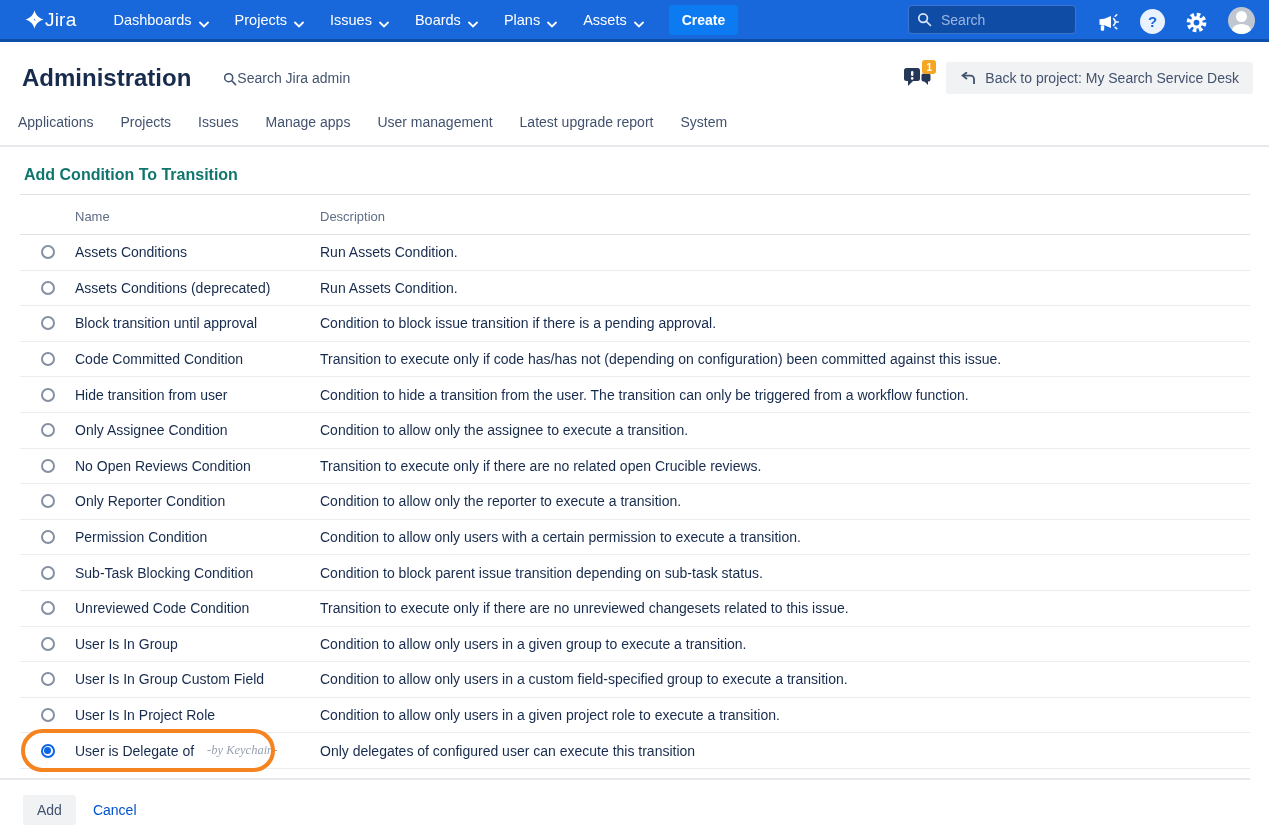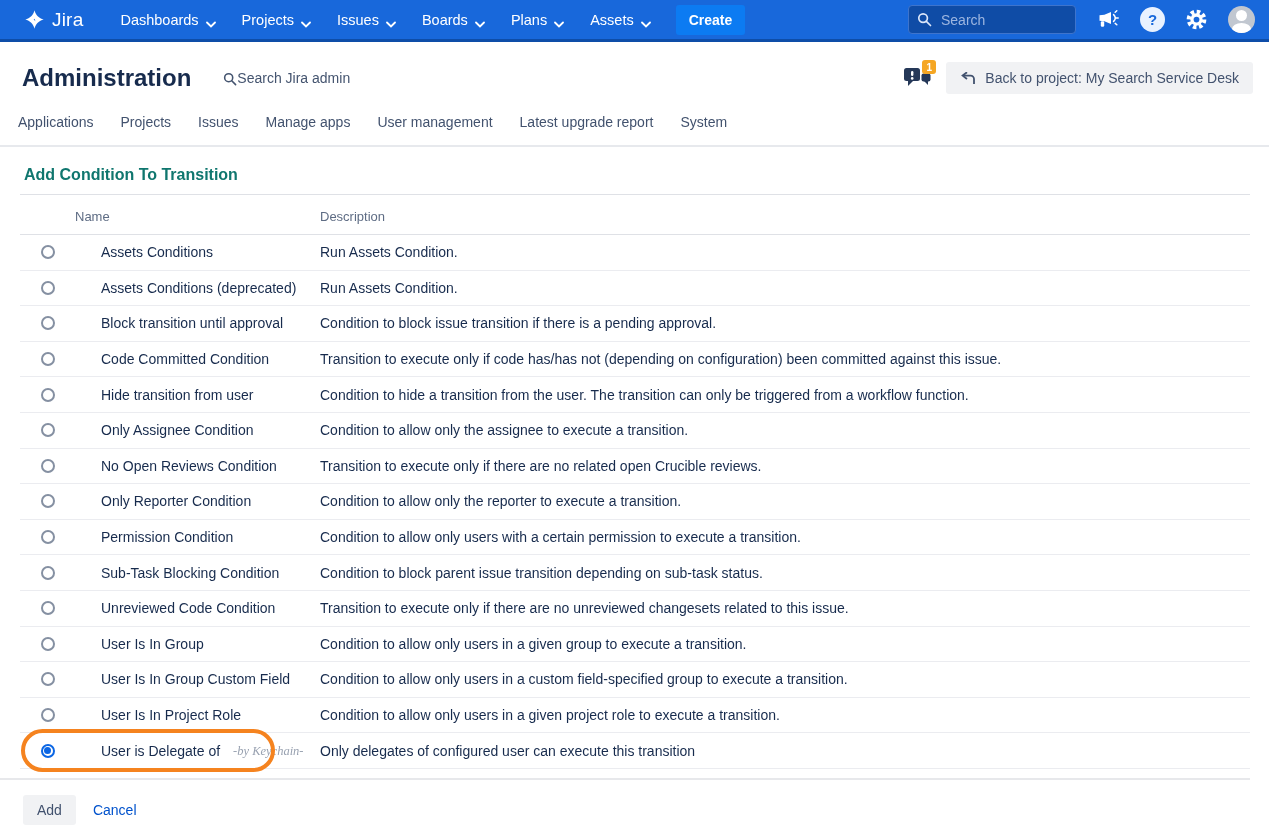--- a/index.html
+++ b/index.html
@@ -2,29 +2,29 @@
 <html><head>
 <meta charset="utf-8">
 <style>
   * { margin:0; padding:0; box-sizing:border-box; }
   html,body { width:1269px; height:832px; background:#fff; overflow:hidden;
               font-family:"Liberation Sans", sans-serif; font-size:14px; color:#172B4D; }
 
   
   .navbar { height:42px; background:#1868DB; border-bottom:3px solid #0E4DA8;
             display:flex; align-items:center; padding:0 14px; }
-  .brand { display:flex; align-items:center; gap:7px; margin:0 26px 0 10px; cursor:pointer; }
+  .brand { display:flex; align-items:center; margin:0 26px 0 10px; cursor:pointer; }
   .brand-text { color:#fff; font-size:19px; font-weight:500; letter-spacing:.2px; }
   .nav-menu { display:flex; align-items:center; gap:4px; }
   .nav-item { display:flex; align-items:flex-end; gap:7px; color:#fff; font-size:14.5px;
               padding:7px 11px; border-radius:3px; cursor:pointer; }
   .create-btn { background:#0C7BF2; color:#fff; border:none; font-family:inherit;
                 font-size:14px; font-weight:600; padding:7px 13px; border-radius:3px;
                 margin-left:14px; cursor:pointer; }
-  .nav-right { margin-left:auto; display:flex; align-items:center; gap:20px;padding-left:12px; }
+  .nav-right { margin-left:auto; display:flex; align-items:flex-end; gap:20px;padding-left:12px; }
   .nav-search-wrap { position:relative; }
   .nav-search { width:168px; height:29px; background:#0F4CA6; border:1px solid #3E74CC;
                 border-radius:4px; color:#E7EEFB; font-family:inherit; font-size:14px;
                 padding:0 8px 0 32px; outline:none; }
   .nav-search::placeholder { color:#9DB6E0; }
   .nav-search-icon { position:absolute; left:9px; top:7px; }
   .icon-btn { display:flex; align-items:center; justify-content:center; cursor:pointer; }
   .help-circle { width:25px; height:25px; border-radius:50%; background:#E9F2FF;
                  color:#1868DB; font-weight:700; font-size:15px;
                  display:flex; align-items:center; justify-content:center; }
@@ -59,21 +59,21 @@
   .section-heading { font-size:16px; font-weight:700; color:#0f766e;
                      padding:0 0 10px 4px; }
 
   
   .cond-table { margin:0 19px 0 20px; }
   .cond-header { display:grid; grid-template-columns:55px 245px 1fr;
                  color:#5E6C84; font-size:13px; padding:14px 0 10px;
                  border-bottom:1px solid #DFE1E6; }
   .cond-row { display:grid; grid-template-columns:55px 245px 1fr; align-items:center;
               height:35.6px; border-bottom:1px solid #EBECF0; position:relative; }
-  .cond-name { font-size:14px; color:#172B4D; display:flex; align-items:flex-end;margin-left:26px; }
+  .cond-name { font-size:14px; color:#172B4D; display:flex; align-items:flex-start; }
   .cond-desc { font-size:14px; color:#172B4D; }
   .radio { width:14px; height:14px; border:2px solid #8590A2; border-radius:50%;
            background:#fff; justify-self:center; cursor:pointer; }
   .radio.checked { border-color:#0B66E4; display:flex; align-items:center; justify-content:center; }
   .radio.checked::after { content:""; width:7px; height:7px; border-radius:50%; background:#0B66E4; }
   .vendor { font-family:"Liberation Serif", serif; font-style:italic;
             color:#98A1B0; font-size:12.5px; margin-left:13px; }
   .highlight { position:absolute; left:1px; top:-4px; width:254px; height:43px;
                border:4px solid #F5831F; border-radius:22px; pointer-events:none; }
 

